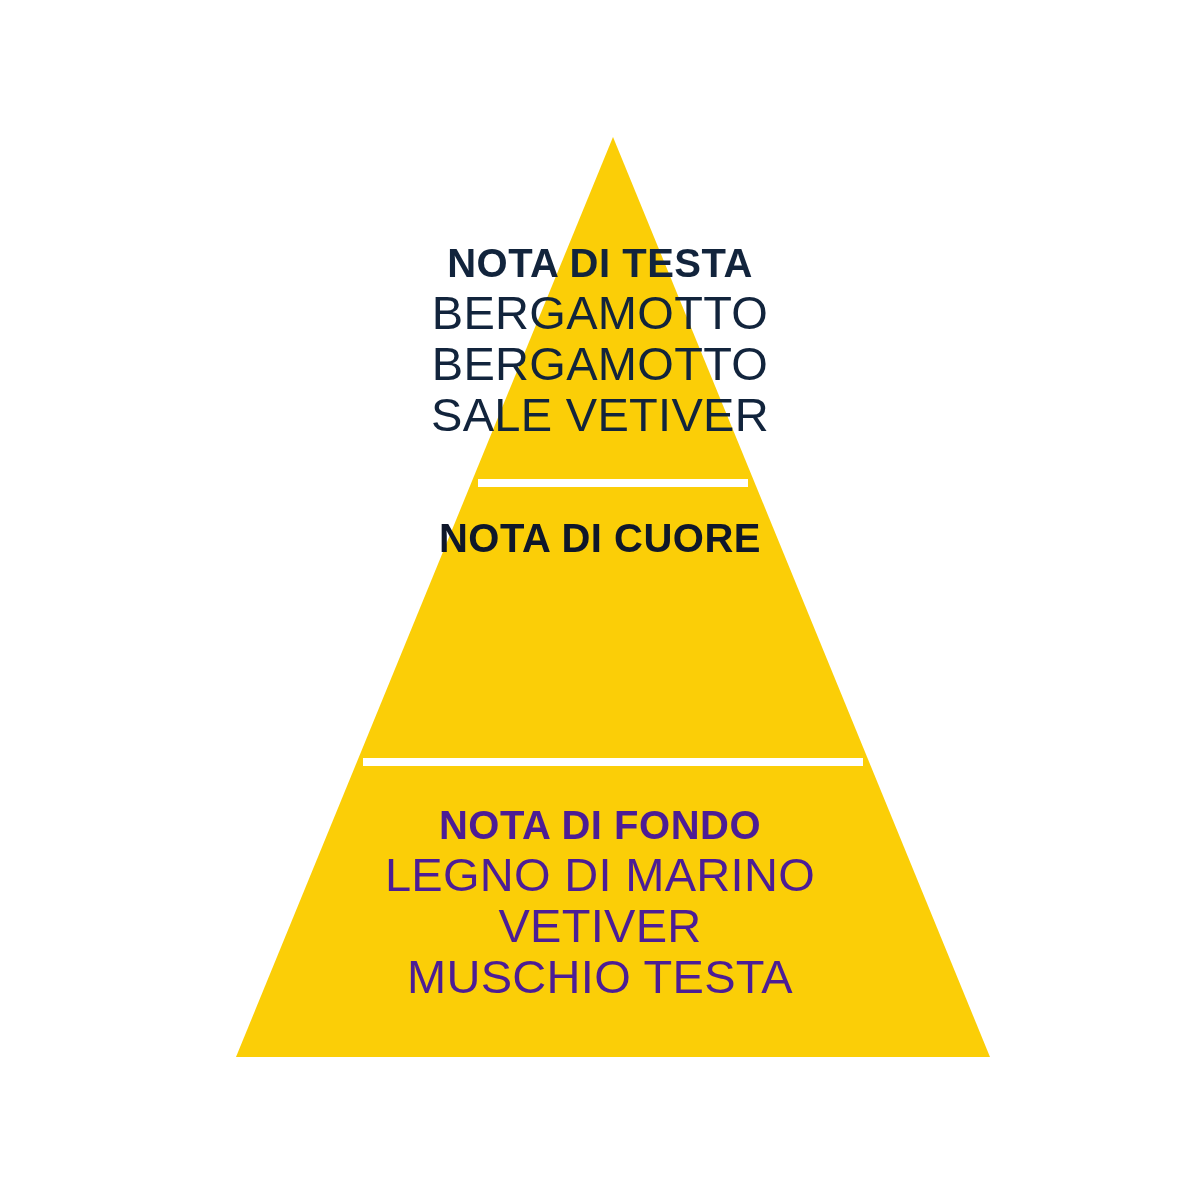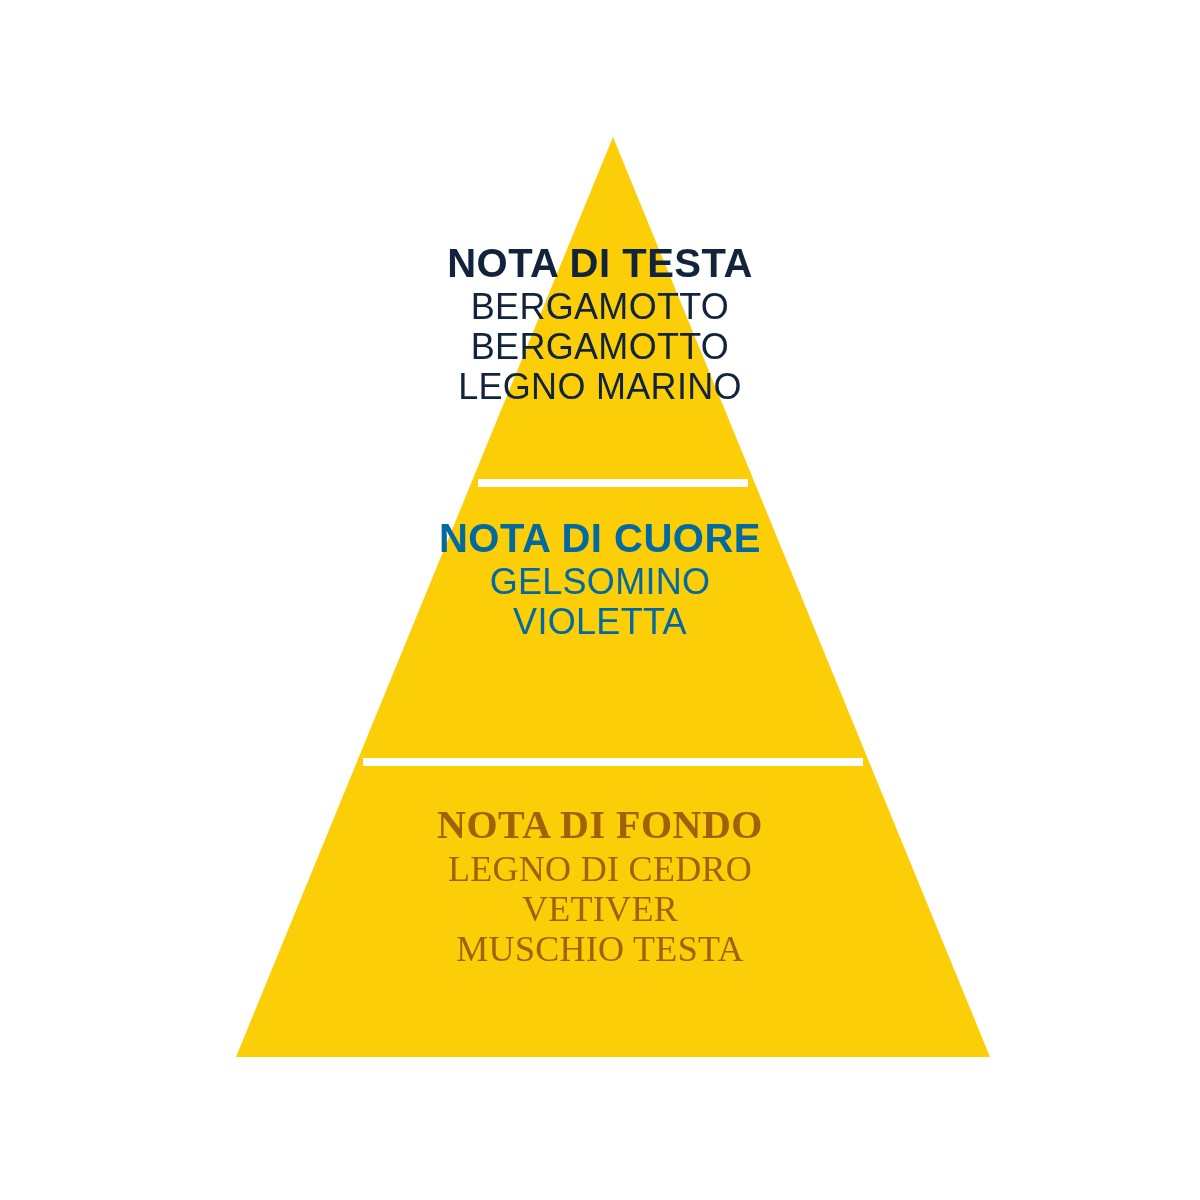--- a/index.html
+++ b/index.html
@@ -44,21 +44,21 @@
   .note-title {
     font-weight: bold;
     font-size: 40px;
     letter-spacing: 0.5px;
     margin: 0 0 6px 0;
     white-space: nowrap;
   }
 
   .note-ingredients {
     font-weight: 400;
-    font-size: 36px;
+    font-size: 47px;
     letter-spacing: 0.3px;
   }
 
   .note-ingredient {
     display: block;
     margin: 4px 0;
     white-space: nowrap;
   }
 
   
@@ -77,34 +77,30 @@
 
     <line x1="478" y1="483" x2="748" y2="483" stroke="#ffffff" stroke-width="8"></line>
     <line x1="363" y1="762" x2="863" y2="762" stroke="#ffffff" stroke-width="8"></line>
   </svg>
 
   <div class="note-block" id="block-top" style="color: rgb(18, 36, 60);">
     <div class="note-title">NOTA DI TESTA</div>
     <div class="note-ingredients">
       <span class="note-ingredient">BERGAMOTTO</span>
       <span class="note-ingredient">BERGAMOTTO</span>
-      <span class="note-ingredient">LEGNO MARINO</span>
+      <span class="note-ingredient">SALE VETIVER</span>
     </div>
   </div>
 
-  <div class="note-block" id="block-middle" style="color: #0369a1;">
+  <div class="note-block" id="block-middle" style="color: #0f172a;">
     <div class="note-title">NOTA DI CUORE</div>
-    <div class="note-ingredients">
-      <span class="note-ingredient">GELSOMINO</span>
-      <span class="note-ingredient">VIOLETTA</span>
-    </div>
   </div>
 
-  <div class="note-block" id="block-bottom" style="color: #a16207; font-family: Liberation Serif, serif;">
+  <div class="note-block" id="block-bottom" style="color: #4c1d95;">
     <div class="note-title">NOTA DI FONDO</div>
     <div class="note-ingredients">
-      <span class="note-ingredient">LEGNO DI CEDRO</span>
+      <span class="note-ingredient">LEGNO DI MARINO</span>
       <span class="note-ingredient">VETIVER</span>
       <span class="note-ingredient">MUSCHIO TESTA</span>
     </div>
   </div>
 
 </div>
 
 </body></html>

